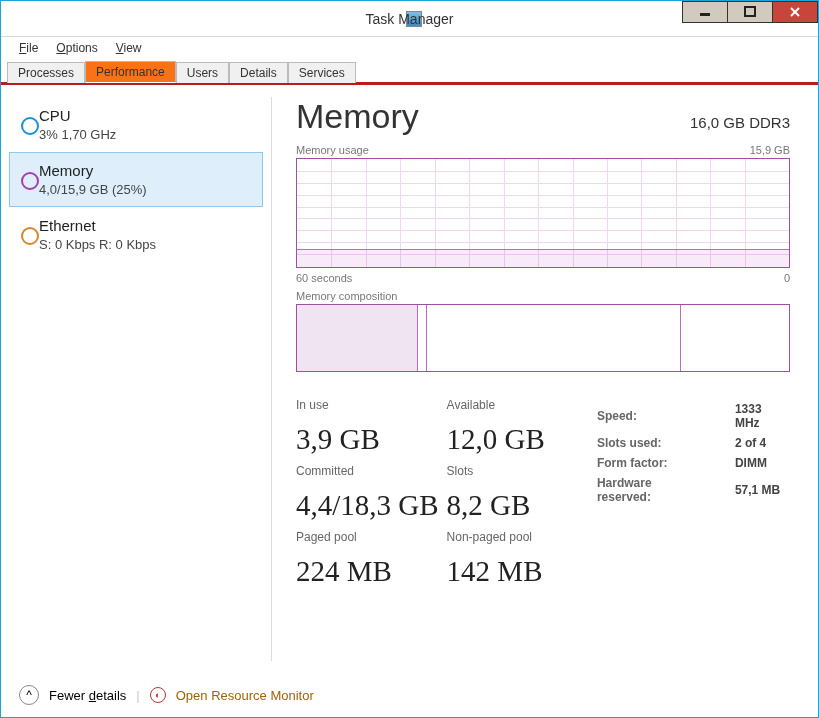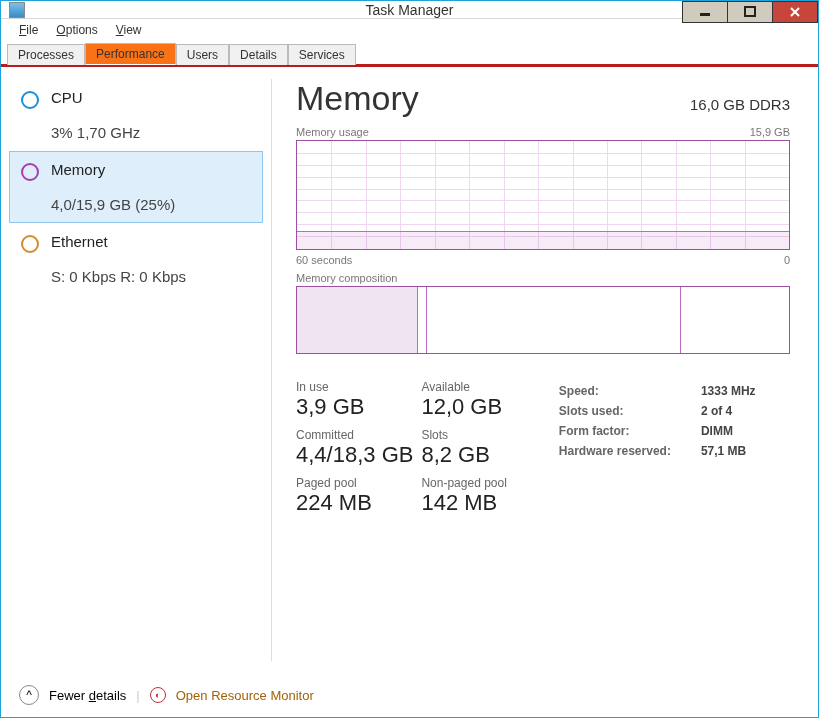--- a/index.html
+++ b/index.html
@@ -1,41 +1,41 @@
 <!DOCTYPE html>
 <html><head>
 <meta charset="utf-8">
 <style>
 * { box-sizing: border-box; margin: 0; padding: 0; }
 body { font-family: "Segoe UI", Arial, sans-serif; font-size: 12px; background: #fff; }
 .window { width: 819px; height: 718px; border: 1px solid #1ca4d8; background: #fff; position: relative; display: flex; flex-direction: column; }
-.titlebar { height: 18px; background: linear-gradient(#fff,#fff); display: flex; align-items: center; border-bottom: 1px solid #d8d8d8; position: relative; }
+.titlebar { height: 36px; background: linear-gradient(#fff,#fff); display: flex; align-items: center; border-bottom: 1px solid #d8d8d8; position: relative; justify-content: center; }
 .title-icon { width: 16px; height: 16px; margin-left: 8px; background: linear-gradient(#7cc0e8,#3a8cc8); border: 1px solid #888; }
 .title-text { position: absolute; left: 0; right: 0; text-align: center; font-size: 14px; color: #333; pointer-events: none; }
 .win-controls { position: absolute; right: 0; top: 0; display: flex; }
 .win-btn { width: 46px; height: 22px; border: 1px solid #333; display: flex; align-items: center; justify-content: center; margin-left: -1px; font-size: 13px; }
 .win-min { background: #d0cbbd; }
 .win-max { background: #d0cbbd; }
 .win-close { background: #c8453b; color: #fff; }
 .menubar { height: 22px; display: flex; align-items: center; padding: 0 10px; gap: 2px; font-size: 12px; color: #333; }
 .menu-item { padding: 2px 8px; cursor: default; }
 .menu-item u { text-decoration: underline; }
 .tabbar { height: 24px; display: flex; align-items: flex-end; padding: 0 6px; border-bottom: 3px solid #b91c1c; margin-top: 2px; }
 .tab { border: 1px solid #bbb; border-bottom: none; padding: 3px 10px; font-size: 12px; background: #f0f0f0; color: #333; margin-right: 0px; position: relative; top: 1px; cursor: default; }
 .tab.active { background: #f97316; border-bottom: 1px solid #fff; z-index: 2; }
 .content { flex: 1; display: flex; overflow: hidden; }
 .sidebar { width: 270px; padding: 12px 0 0 0; border-right: none; }
-.side-item { display: flex; padding: 10px 12px 10px 20px; gap: 12px; align-items: flex-start; cursor: default; }
+.side-item { display: flex; padding: 10px 12px 10px 20px; gap: 0; align-items: center; cursor: default; }
 .side-item.selected { background: #deeffb; border: 1px solid #8ec8ef; margin: 0 8px; padding: 9px 11px 9px 11px; }
 .ring { width: 18px; height: 18px; border: 2px solid; border-radius: 50%; flex-shrink: 0; margin-top: 2px; }
 .ring-cpu { border-color: #1c8fd6; }
 .ring-mem { border-color: #a83db0; }
 .ring-eth { border-color: #d48a2f; }
 .side-title { font-size: 15px; color: #222; }
-.side-sub { font-size: 15px; color: #444; margin-top: 18px; }
+.side-sub { font-size: 13px; color: #444; margin-top: 3px; }
 .divider { width: 1px; background: #ddd; margin: 12px 0; }
 .main { flex: 1; padding: 12px 28px 0 24px; display: flex; flex-direction: column; }
 .main-header { display: flex; justify-content: space-between; align-items: baseline; }
 .main-title { font-size: 34px; font-weight: 300; color: #333; }
 .main-subtitle { font-size: 15px; color: #333; }
 .chart-label-row { display: flex; justify-content: space-between; font-size: 11px; color: #777; margin-top: 8px; }
 .usage-chart { height: 110px; border: 1px solid #9c4fa3; margin-top: 2px; position: relative; background: #fff; }
 .usage-grid { position: absolute; inset: 0; }
 .grid-h { position: absolute; left: 0; right: 0; height: 1px; background: #f0d6f0; }
 .grid-v { position: absolute; top: 0; bottom: 0; width: 1px; background: #f0d6f0; }
@@ -44,21 +44,21 @@
 .comp-chart { height: 68px; border: 1px solid #9c4fa3; margin-top: 2px; display: flex; }
 .comp-seg { height: 100%; }
 .comp-inuse { background: #f1e4f2; border-right: 1px solid #b96cc0; }
 .comp-mod { background: #fff; border-right: 1px solid #b96cc0; }
 .comp-standby { background: #fff; border-right: 1px solid #b96cc0; }
 .comp-free { background: #fff; }
 .stats { display: flex; margin-top: 26px; gap: 50px; }
 .stats-left { display: grid; grid-template-columns: auto auto; column-gap: 28px; row-gap: 14px; gap: 8px; }
 .stat-block { }
 .stat-label { font-size: 12px; color: #666; }
-.stat-value { font-size: 22px; color: #222; margin-top: 0px; white-space: nowrap;}
+.stat-value { font-size: 29px; color: #222; margin-top: 11px; white-space: nowrap; font-family: Liberation Serif, serif;}
 .stats-right { font-size: 12px; color: #444; font-weight: bold; }
 .stats-right table td { padding: 2px 0; }
 .stats-right table td:first-child { color: #666; padding-right: 28px; }
 .footer { height: 44px; border-top: none; display: flex; align-items: center; padding: 0 18px; gap: 10px; font-size: 13px; }
 .fewer-icon { width: 20px; height: 20px; border: 1px solid #888; border-radius: 50%; display: flex; align-items: center; justify-content: center; font-size: 12px; }
 .sep { color: #ccc; }
 .rm-icon { width: 16px; height: 16px; border: 1px solid #b33; border-radius: 50%; display: inline-flex; align-items: center; justify-content: center; color: #b33; font-size: 9px; }
 .rm-link { color: #a16207; cursor: pointer; }
 </style>
 </head>

